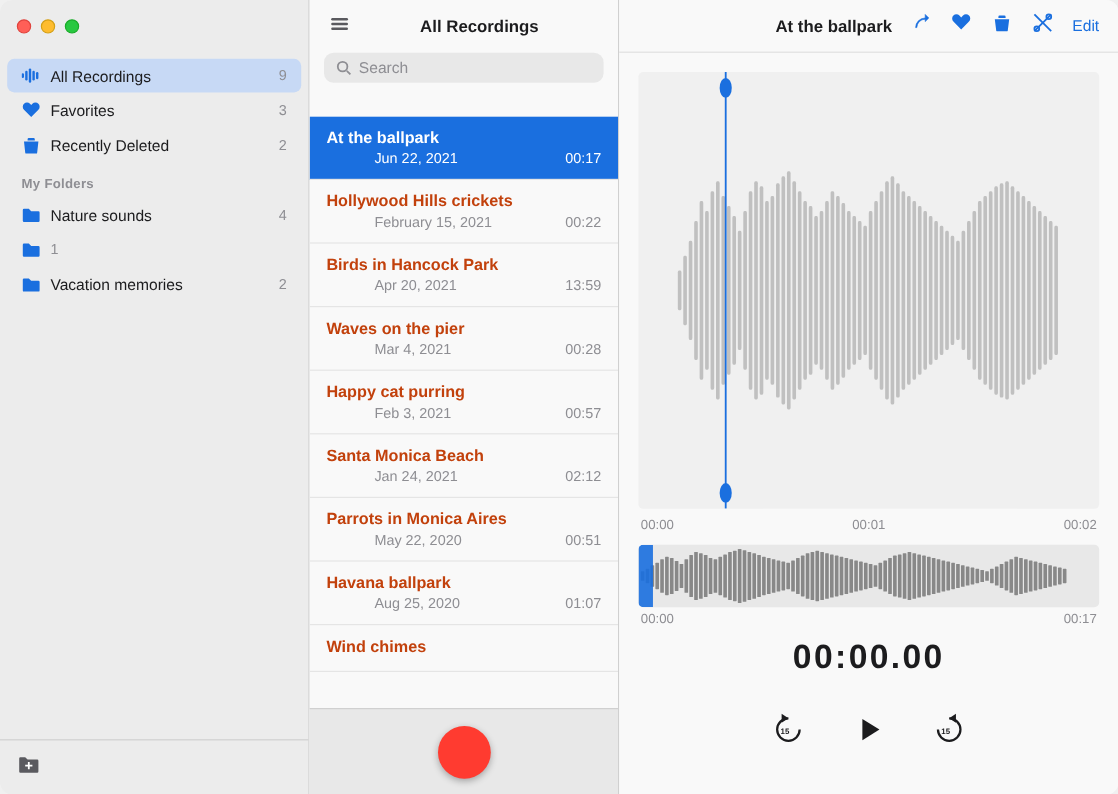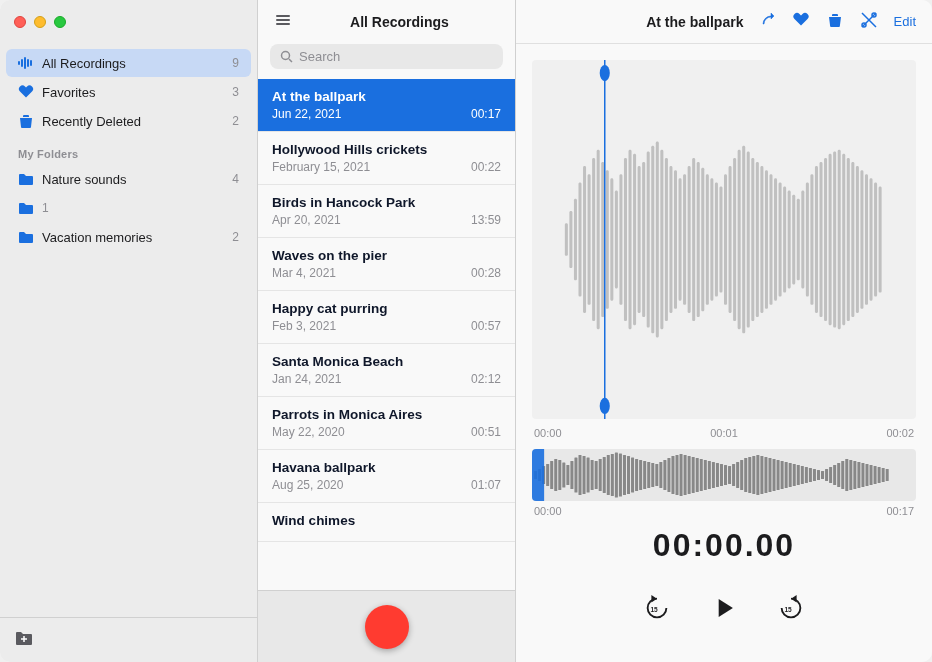--- a/index.html
+++ b/index.html
@@ -114,21 +114,21 @@
       color: #5a5a5f; font-size: 16px; padding: 4px;
     }
     .middle-title {
       font-size: 14px;
       font-weight: 600;
       color: #1c1c1e;
       text-align: center;
       flex: 1;
     }
     .search-bar {
-      margin: 0 12px 10px;
+      margin: 0 12px 28px;
       display: flex;
       align-items: center;
       background: #e8e8e8;
       border-radius: 8px;
       padding: 5px 10px;
       gap: 6px;
     }
     .search-bar input {
       background: none; border: none; outline: none;
       font-size: 13px; color: #1c1c1e; flex: 1;
@@ -143,32 +143,33 @@
       padding: 10px 14px;
       cursor: pointer;
       border-bottom: 1px solid #e5e5e5;
     }
     .recording-item.selected {
       background: #1a6fdf;
     }
     .recording-item .rec-title {
       font-size: 13.5px;
       font-weight: 600;
-      color: #0f172a;
+      color: #c2410c;
       margin-bottom: 3px;
     }
     .recording-item.selected .rec-title,
     .recording-item.selected .rec-meta {
       color: #fff;
     }
     .recording-item .rec-meta {
       display: flex;
       justify-content: space-between;
       font-size: 12px;
       color: #8e8e93;
+      margin-left: 40px;
     }
     .middle-bottom {
       height: 72px;
       background: #e8e8e8;
       border-top: 1px solid #d0d0d0;
       display: flex;
       align-items: center;
       justify-content: center;
     }
     .record-btn {
@@ -249,21 +250,21 @@
     }
     .mini-waveform-times {
       display: flex;
       justify-content: space-between;
       font-size: 11px;
       color: #8e8e93;
       padding: 0 2px;
     }
     .time-display {
       text-align: center;
-      font-size: 32px;
+      font-size: 28px;
       font-weight: 700;
       color: #1c1c1e;
       letter-spacing: 2px;
       margin: 10px 0;
       font-variant-numeric: tabular-nums;
       font-family: 'SF Pro Display', -apple-system, sans-serif;
     }
     .player-controls {
       display: flex;
       align-items: center;

